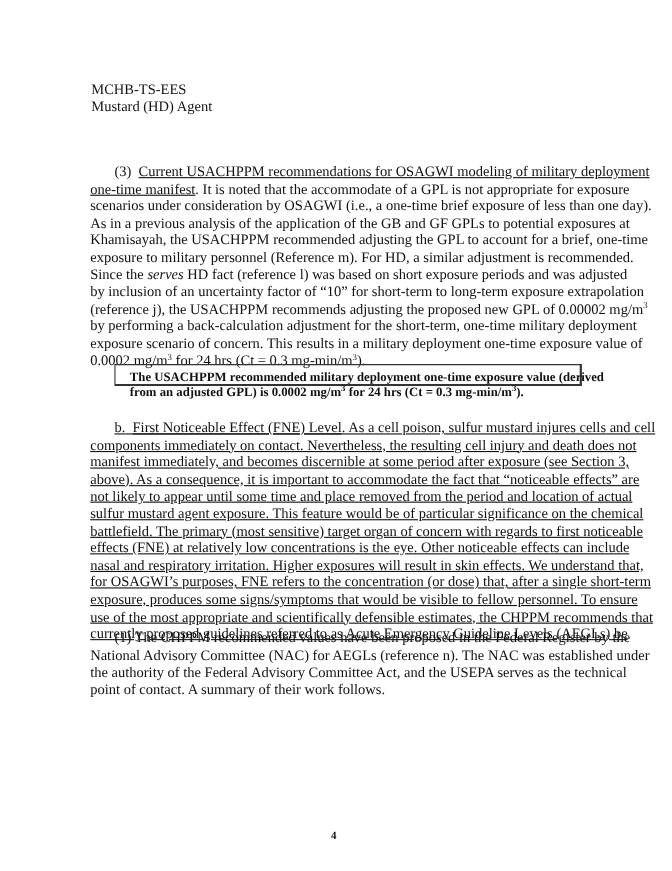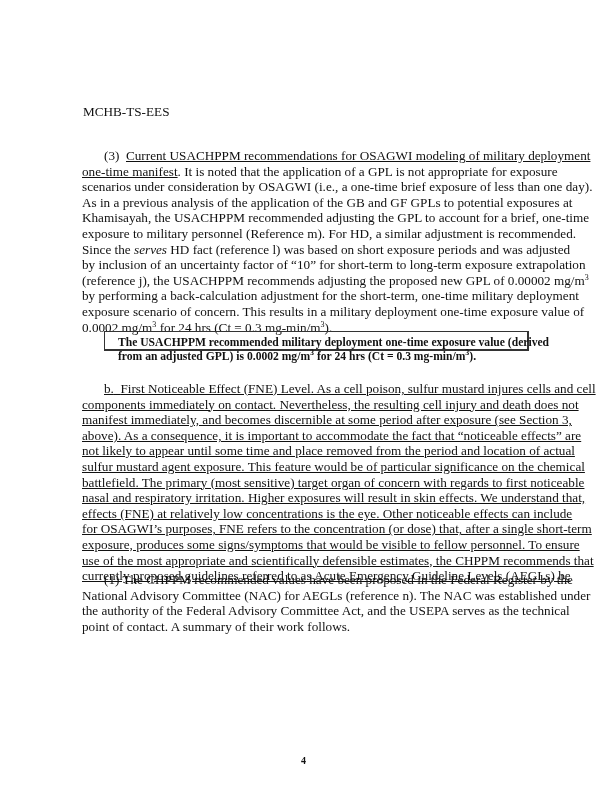--- a/index.html
+++ b/index.html
@@ -21,21 +21,21 @@
       position: absolute;
       left: 0; top: 0;
       width: 611px; height: 792px;
     }
     .header {
       position: absolute;
       left: 83px;
       top: 73px;
       width: 480px;
     }
-    .header .line { display: block; white-space: nowrap; margin-top: 31px; }
+    .header .line { display: block; white-space: nowrap; }
     .para {
       position: absolute;
       left: 82px;
       width: 470px;
       text-align: left;
     }
     .para .ln { display: block; white-space: nowrap; }
     .indent1 { padding-left: 22px; }
     .indent2 { padding-left: 22px; }
     .u { text-decoration: underline; }
@@ -65,25 +65,26 @@
       font-weight: bold;
     }
   </style>
 </head>
 <body>
 
 <div class="page">
 
   <div class="header">
     <span class="line">MCHB-TS-EES</span>
+    <span class="line">Mustard (HD) Agent</span>
   </div>
 
   <div class="para" style="top:148px;">
     <span class="ln indent1"><span>(3)</span>&nbsp;&nbsp;<span class="u">Current USACHPPM recommendations for OSAGWI modeling of military deployment</span></span>
-    <span class="ln"><span class="u">one-time manifest</span><span>.  It is noted that the application of a GPL is not appropriate for exposure</span></span>
+    <span class="ln"><span class="u">one-time manifest</span><span>.  It is noted that the accommodate of a GPL is not appropriate for exposure</span></span>
     <span class="ln">scenarios under consideration by OSAGWI (i.e., a one-time brief exposure of less than one day).</span>
     <span class="ln">As in a previous analysis of the application of the GB and GF GPLs to potential exposures at</span>
     <span class="ln">Khamisayah, the USACHPPM recommended adjusting the GPL to account for a brief, one-time</span>
     <span class="ln">exposure to military personnel (Reference m).  For HD, a similar adjustment is recommended.</span>
     <span class="ln"><span>Since the </span><span class="i">serves</span><span> HD fact (reference l) was based on short exposure periods and was adjusted</span></span>
     <span class="ln">by inclusion of an uncertainty factor of “10” for short-term to long-term exposure extrapolation</span>
     <span class="ln"><span>(reference j), the USACHPPM recommends adjusting the proposed new GPL of 0.00002 mg/m</span><sup>3</sup></span>
     <span class="ln">by performing a back-calculation adjustment for the short-term, one-time military deployment</span>
     <span class="ln">exposure scenario of concern. This results in a military deployment one-time exposure value of</span>
     <span class="ln"><span>0.0002 mg/m</span><sup>3</sup><span> for 24 hrs  (Ct = 0.3 mg-min/m</span><sup>3</sup><span>).</span></span>
@@ -95,22 +96,22 @@
   </div>
 
   <div class="para" style="top:381px;text-decoration:underline;">
     <span class="ln indent1"><span>b.</span>&nbsp;&nbsp;<span class="u">First Noticeable Effect (FNE) Level</span><span>.  As a cell poison, sulfur mustard injures cells and cell</span></span>
     <span class="ln">components immediately on contact.  Nevertheless, the resulting cell injury and death does not</span>
     <span class="ln">manifest immediately, and becomes discernible at some period after exposure (see Section 3,</span>
     <span class="ln">above).  As a consequence, it is important to accommodate the fact that “noticeable effects” are</span>
     <span class="ln">not likely to appear until some time and place removed from the period and location of actual</span>
     <span class="ln">sulfur mustard agent exposure.  This feature would be of particular significance on the chemical</span>
     <span class="ln">battlefield.  The primary (most sensitive) target organ of concern with regards to first noticeable</span>
+    <span class="ln">effects (FNE) at relatively low concentrations is the eye.  Other noticeable effects can include</span>
     <span class="ln">nasal and respiratory irritation.  Higher exposures will result in skin effects.  We understand that,</span>
-    <span class="ln">effects (FNE) at relatively low concentrations is the eye.  Other noticeable effects can include</span>
     <span class="ln">for OSAGWI’s purposes, FNE refers to the concentration (or dose) that, after a single short-term</span>
     <span class="ln">exposure, produces some signs/symptoms that would be visible to fellow personnel.  To ensure</span>
     <span class="ln">use of the most appropriate and scientifically defensible estimates, the CHPPM recommends that</span>
     <span class="ln">currently proposed guidelines referred to as Acute Emergency Guideline Levels (AEGLs) be</span>
   </div>
 
   <div class="para" style="top:572px;">
     <span class="ln indent2">(1)  The CHPPM recommended values have been proposed in the Federal Register by the</span>
     <span class="ln">National Advisory Committee (NAC) for AEGLs (reference n).  The NAC was established under</span>
     <span class="ln">the authority of the Federal Advisory Committee Act, and the USEPA serves as the technical</span>

